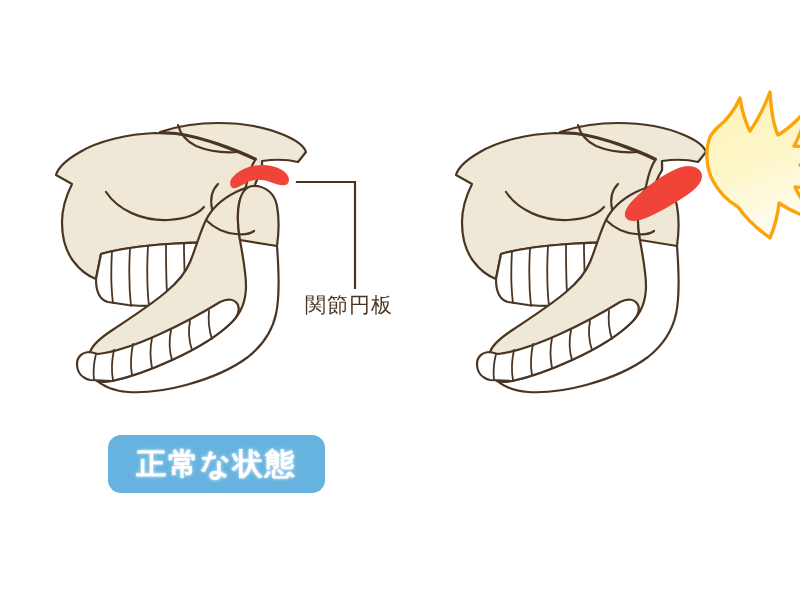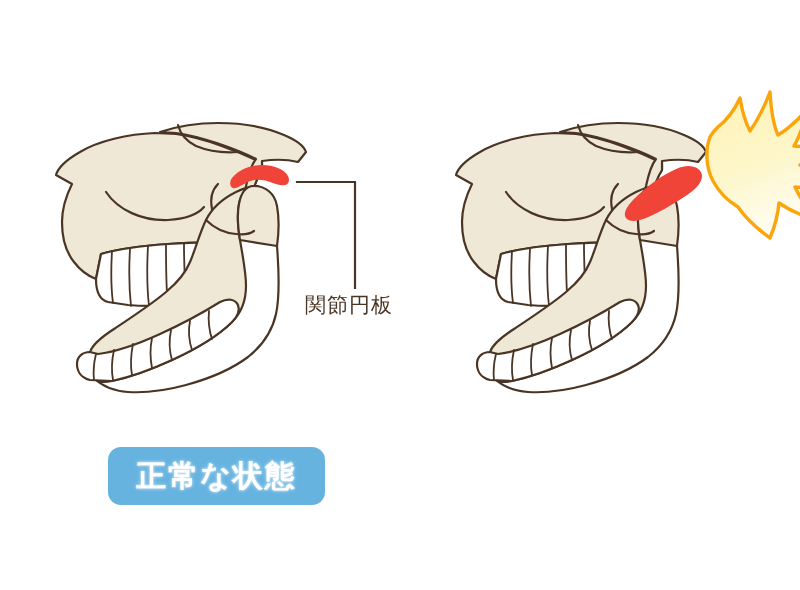--- a/index.html
+++ b/index.html
@@ -56,21 +56,20 @@
     letter-spacing: 2px;
     line-height: 1;
     text-shadow:
       0 0 2px rgba(255,255,255,0.85),
       0 0 4px rgba(255,255,255,0.55);
   }
   #label-normal {
     left: 108px;
     top: 435px;
     width: 217px;
-    margin-top: 12px;
   }
 
   .callout-text {
     position: absolute;
     left: 305px;
     top: 294px;
     color: #4A3525;
     font-size: 21px;
     letter-spacing: 1px;
     white-space: nowrap;

